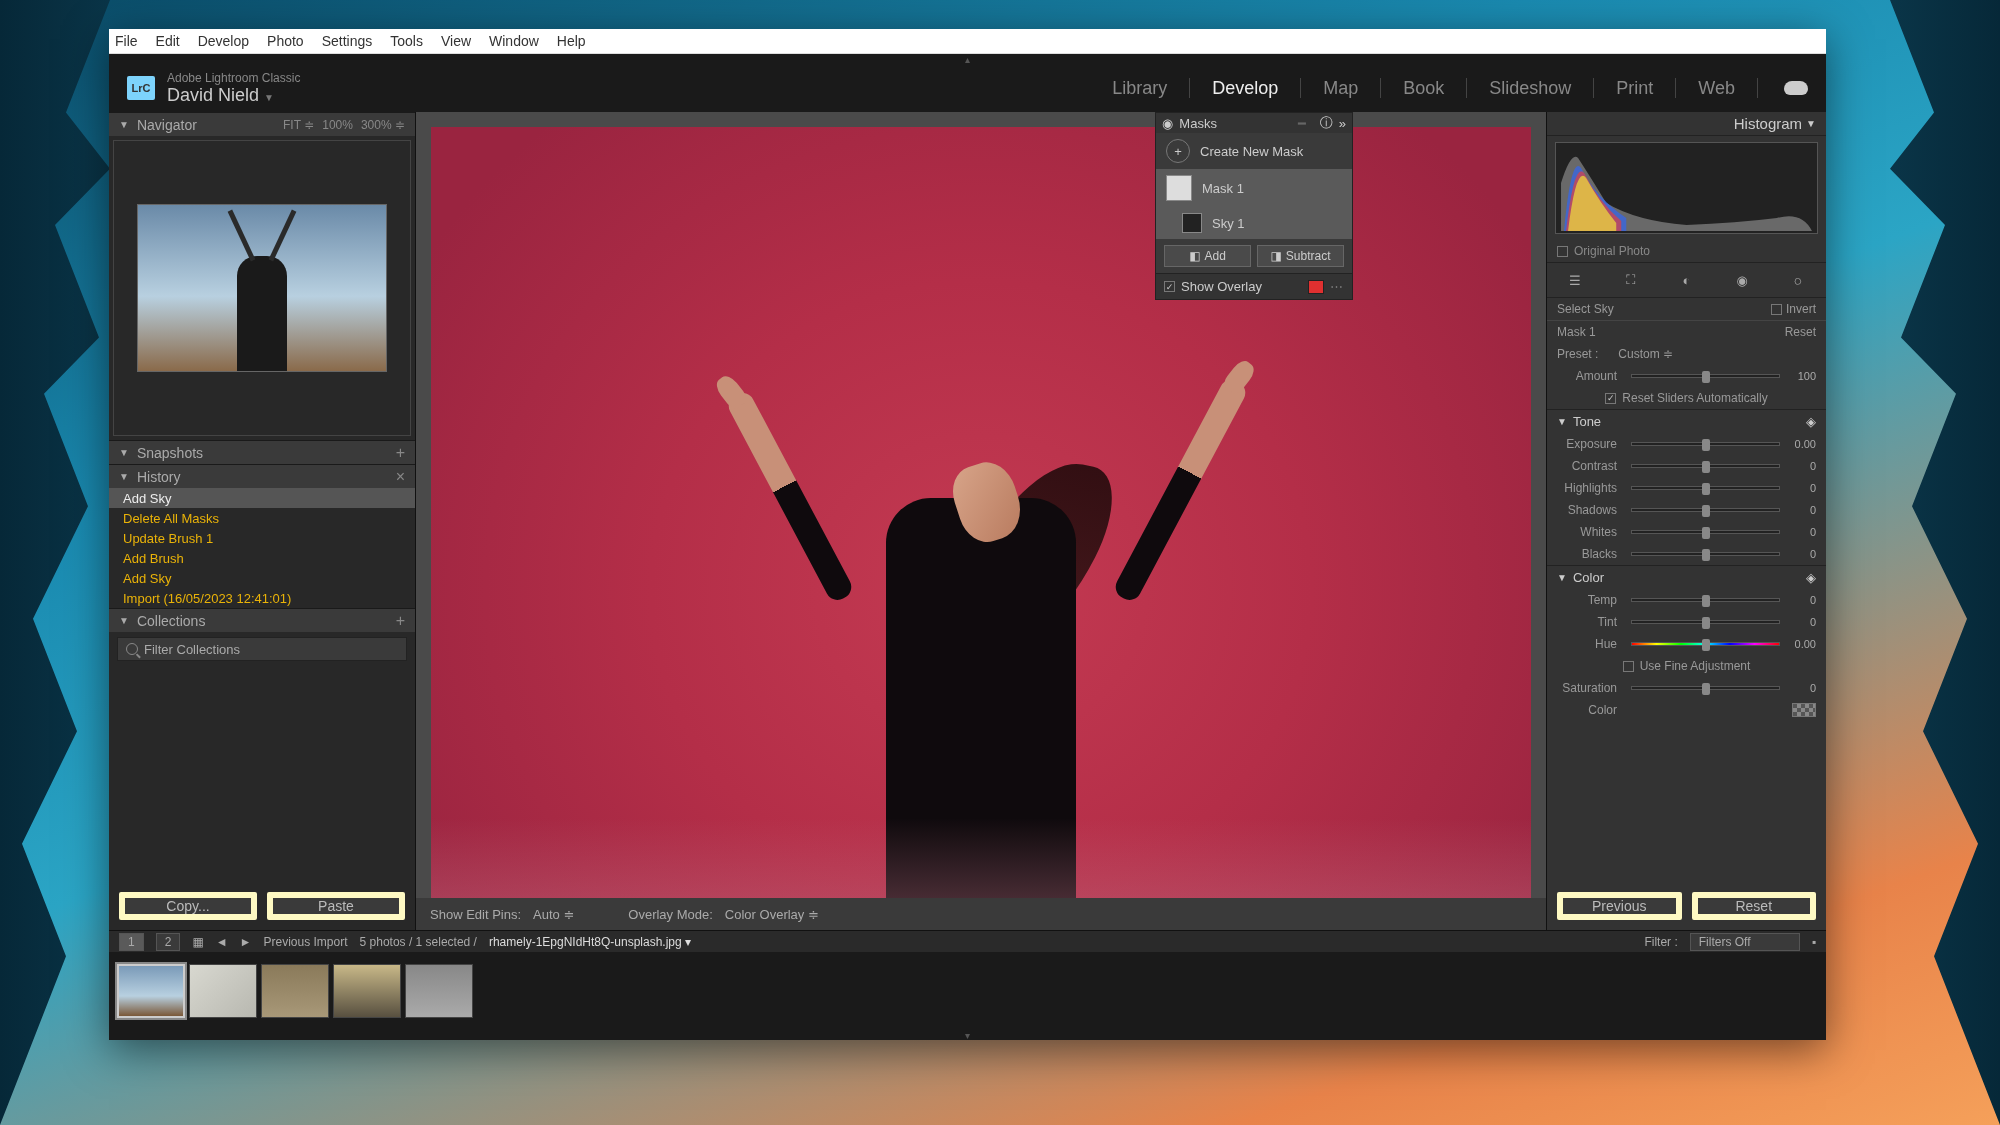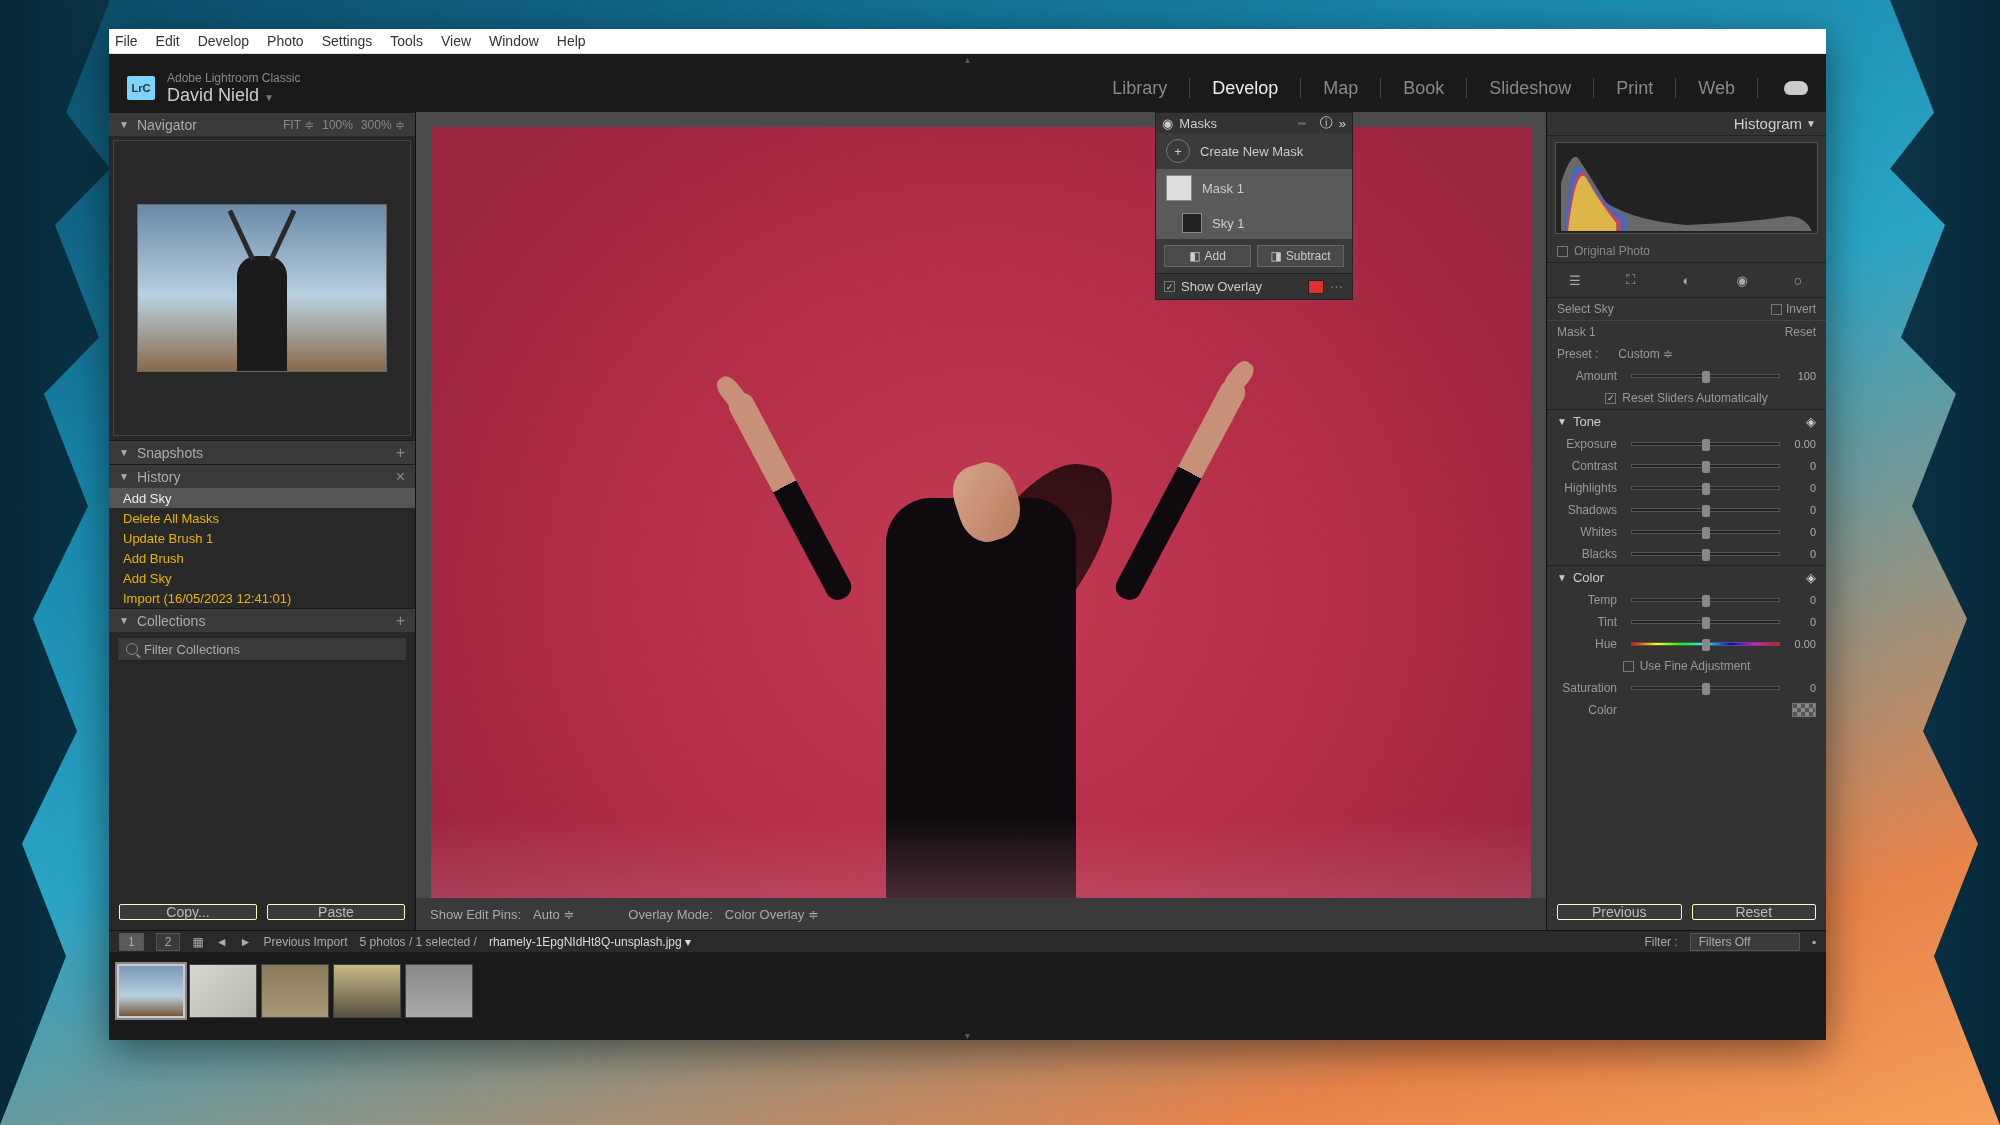--- a/index.html
+++ b/index.html
@@ -37,21 +37,21 @@
 .nav-figure::before { left:2px; transform:rotate(-25deg); }
 .nav-figure::after { right:2px; transform:rotate(25deg); }
 .hist-list { background:#282828; }
 .hist-item { height:20px; padding:2px 14px; font-size:13px; color:#eab308; cursor:pointer; display:flex; align-items:center; }
 .hist-item.selected { background:#555; color:#eee; }
 .filter-row { margin:5px 8px; height:24px; background:#3a3a3a; border:1px solid #222; display:flex; align-items:center; padding:0 8px; font-size:13px; color:#aaa; gap:6px; }
 .search-icon { width:12px; height:12px; border:1.5px solid #888; border-radius:50%; position:relative; }
 .search-icon::after { content:''; position:absolute; width:5px; height:1.5px; background:#888; bottom:-2px; right:-4px; transform:rotate(45deg); }
 .left-spacer { flex:1; }
 .cp-row { display:flex; gap:10px; padding:10px; }
-.cp-btn { flex:1; height:16px; background:#3a3a3a; border:1px solid #fef9c3; color:#bbb; font-size:14px; display:flex; align-items:center; justify-content:center; cursor:pointer; border-radius:2px; }
+.cp-btn { flex:1; height:28px; background:#3a3a3a; border:6px solid #fef9c3; color:#bbb; font-size:14px; display:flex; align-items:center; justify-content:center; cursor:pointer; border-radius:2px; }
 .center { flex:1; display:flex; flex-direction:column; background:#4a4a4a; min-width:0; }
 .canvas-wrap { flex:1; display:flex; align-items:center; justify-content:center; padding:15px 15px 0; position:relative; }
 .canvas { width:100%; height:100%; background:radial-gradient(ellipse 60% 80% at 50% 60%,#c43a52 0%,#b42e48 50%,#9a2440 100%); position:relative; overflow:hidden; }
 .canvas::after { content:''; position:absolute; bottom:0; left:0; right:0; height:80px; background:linear-gradient(180deg,transparent,rgba(200,120,140,.3)); }
 .figure { position:absolute; left:50%; bottom:0; transform:translateX(-50%); width:260px; height:490px; }
 .torso { position:absolute; bottom:0; left:50%; transform:translateX(-50%); width:190px; height:400px; background:#0f0a0d; border-radius:45px 45px 0 0; }
 .head { position:absolute; top:55px; left:50%; transform:translateX(-40%) rotate(-18deg); width:62px; height:78px; background:linear-gradient(135deg,#d8a58a,#b87a5e); border-radius:38% 42% 45% 40%; }
 .hair { position:absolute; top:48px; left:48%; width:110px; height:220px; background:linear-gradient(180deg,#1a0808 0%,#2a1010 60%,transparent 100%); border-radius:50% 40% 60% 40%; transform:rotate(12deg) skewX(-15deg); opacity:.85; }
 .arm-l { position:absolute; top:-40px; left:-20px; width:26px; height:230px; background:linear-gradient(180deg,#c89078 0%,#c89078 45%,#0f0a0d 45%,#0f0a0d 100%); transform:rotate(-28deg); border-radius:12px; transform-origin:bottom center; }
 .arm-l::after { content:''; position:absolute; top:-22px; left:0; width:20px; height:34px; background:#c89078; border-radius:40% 40% 30% 30%; transform:rotate(-10deg); }

